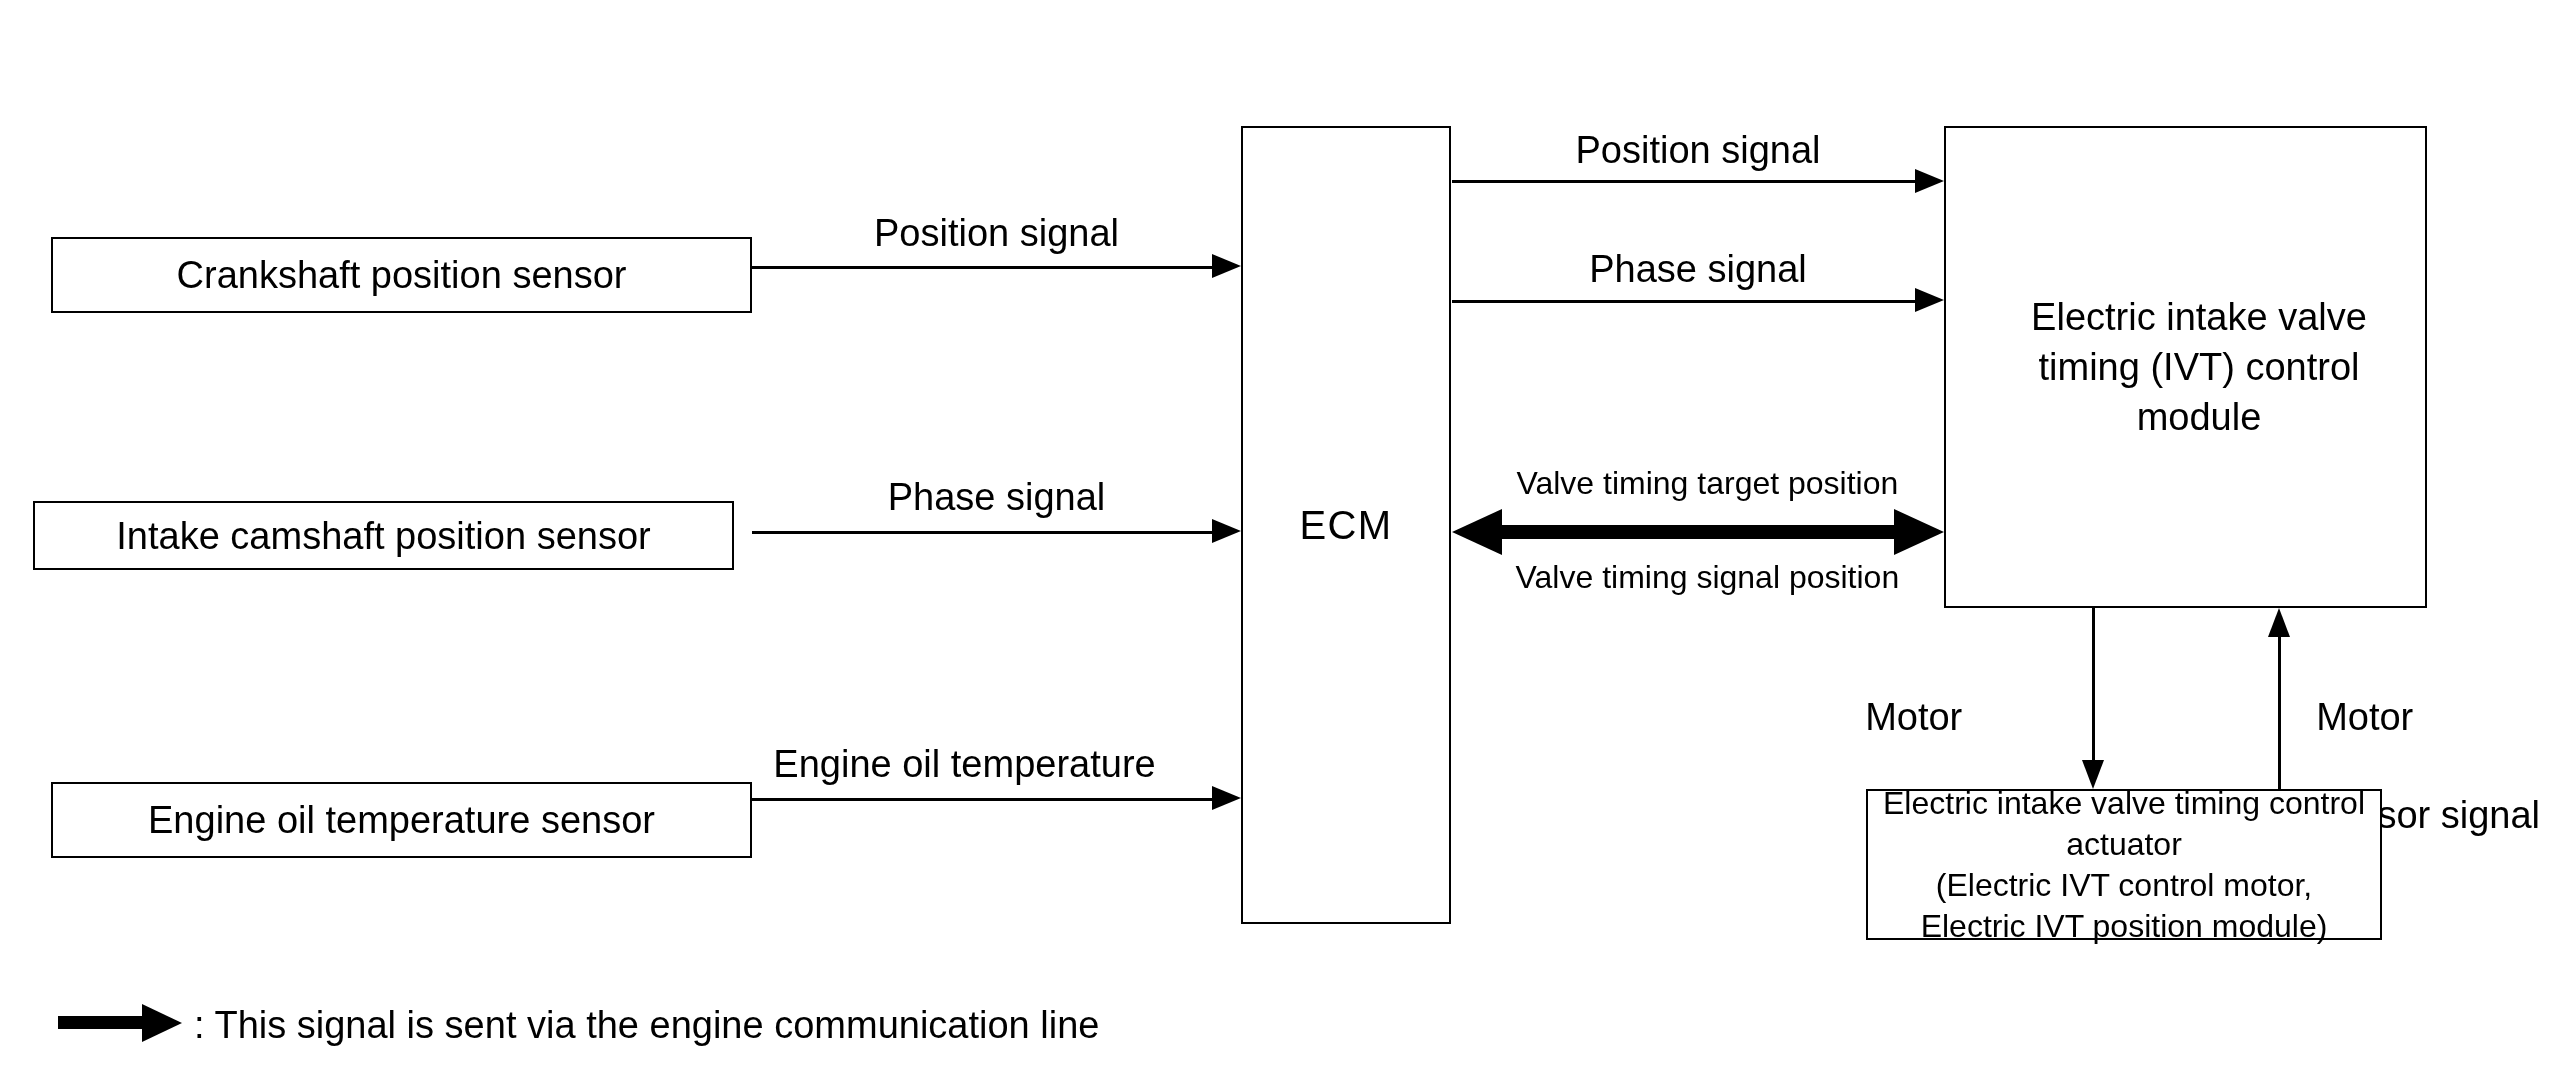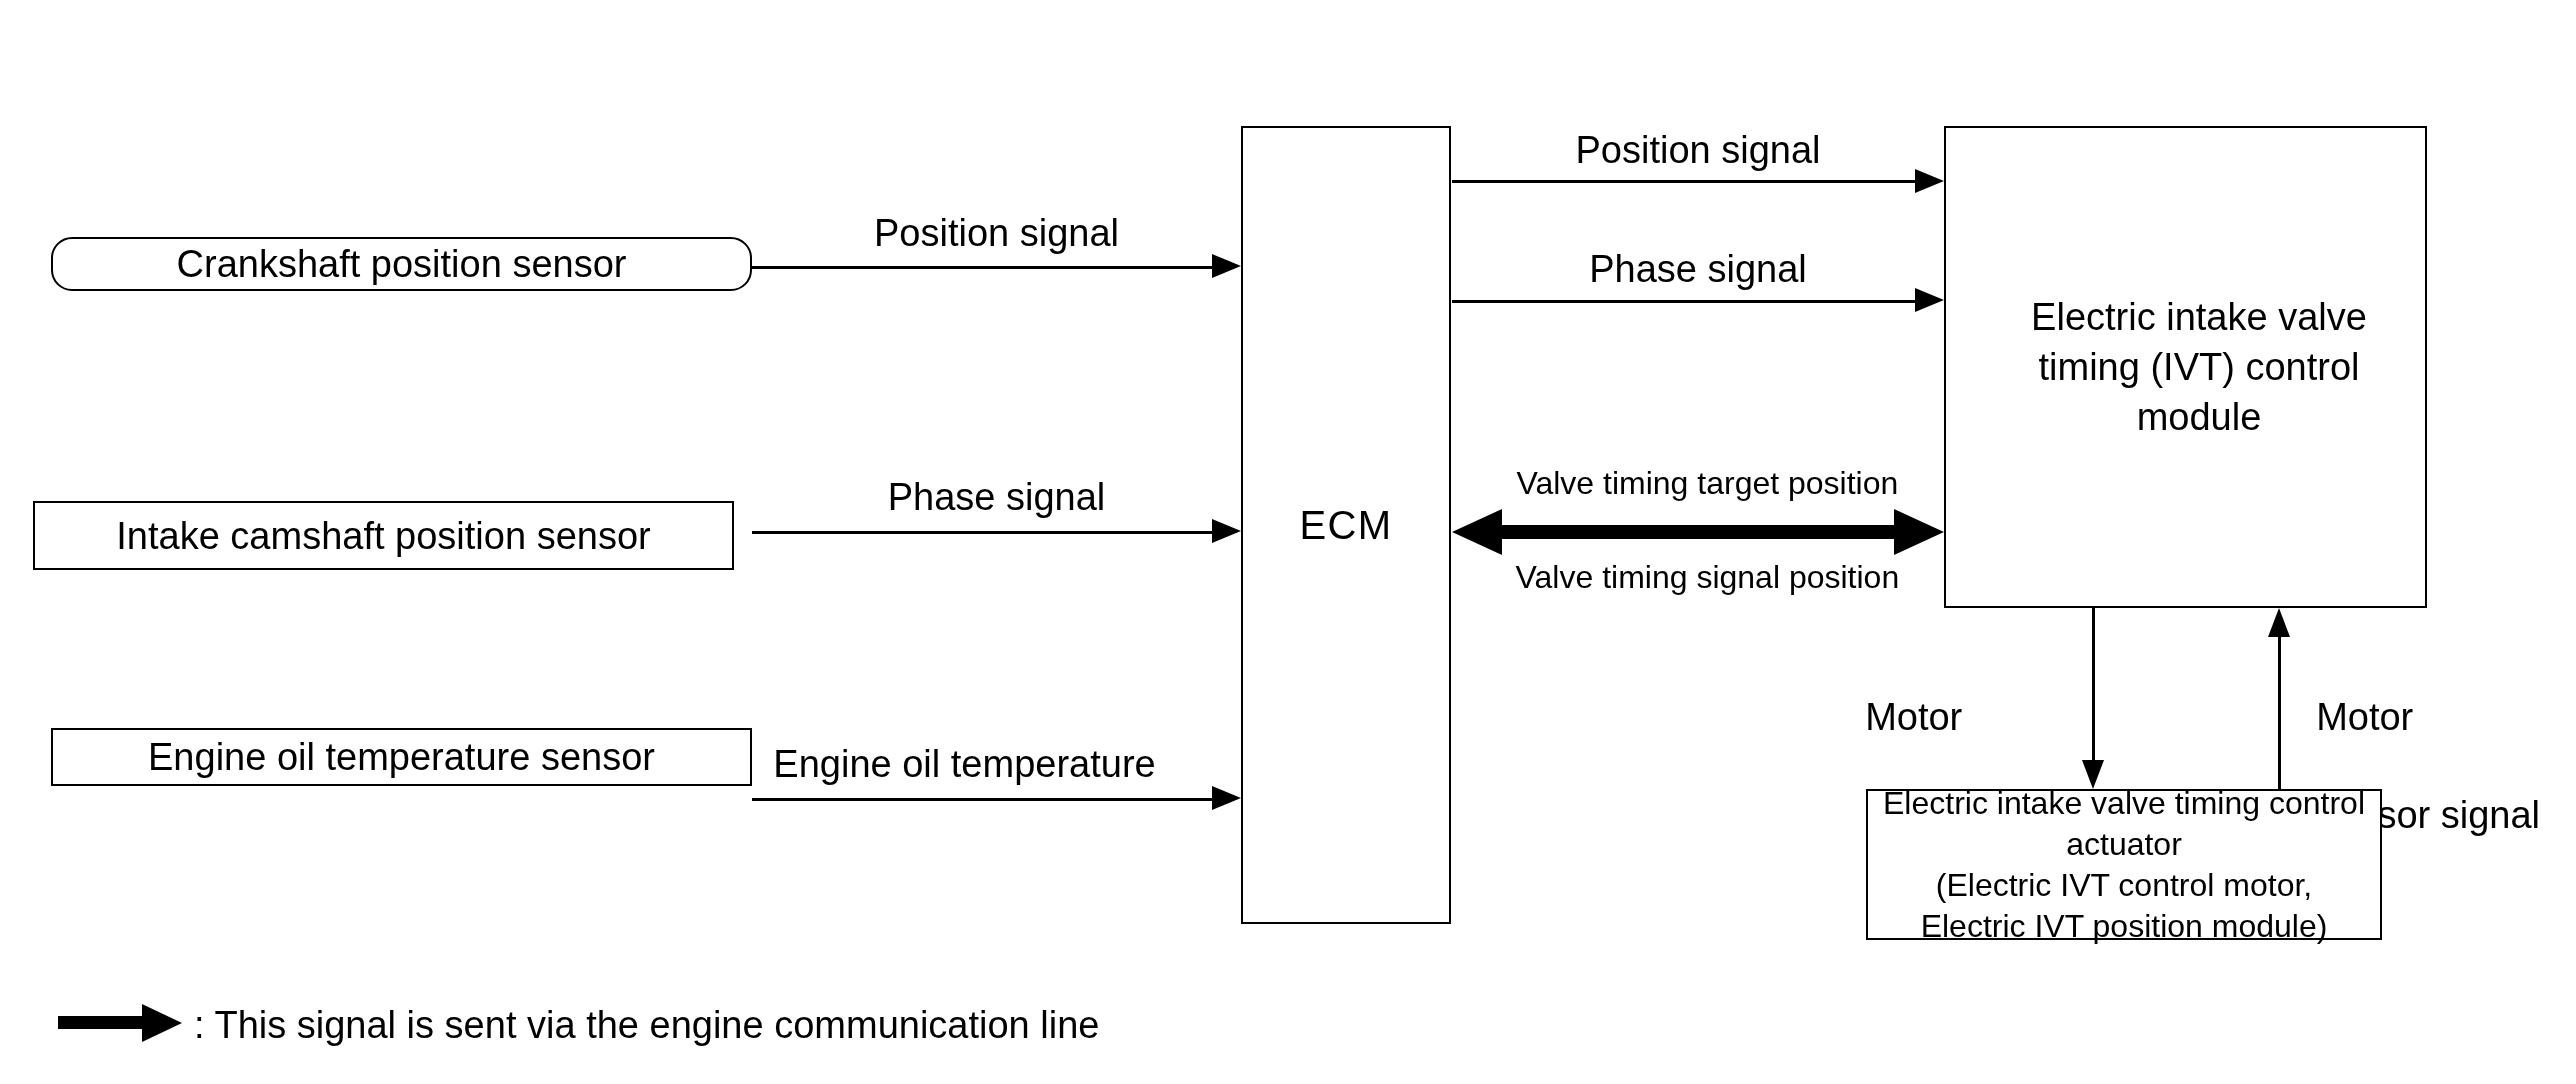--- a/index.html
+++ b/index.html
@@ -25,29 +25,29 @@
   .tri-up{border-left:11.5px solid transparent;border-right:11.5px solid transparent;border-bottom:29px solid #000;}
   .tri-right-legend{border-top:19px solid transparent;border-bottom:19px solid transparent;border-left:40px solid #000;}
   .buslbl{position:absolute;font-size:32px;line-height:47px;text-align:center;white-space:pre;}
   .ivttext{font-size:38px;line-height:50px;padding-left:27px;}
   .acttext{font-size:32px;line-height:41px;}
   .ecmtext{font-size:40px;letter-spacing:1.3px;}
 </style>
 </head>
 <body>
 
-<div class="box" style="left:51px;top:237px;width:701px;height:54px;border-radius:21px;">
+<div class="box" style="left:51px;top:237px;width:701px;height:76px;">
   <span>Crankshaft position sensor</span>
 </div>
 
 <div class="box" style="left:33px;top:501px;width:701px;height:69px;">
   <span>Intake camshaft position sensor</span>
 </div>
 
-<div class="box" style="left:51px;top:728px;width:701px;height:58px;">
+<div class="box" style="left:51px;top:782px;width:701px;height:76px;">
   <span>Engine oil temperature sensor</span>
 </div>
 
 <div>
   <div class="hline" style="left:752px;top:266px;width:461px;"></div>
   <div class="tri tri-right" style="left:1212px;top:254px;"></div>
 </div>
 <div class="lbl" style="left:752px;top:212px;width:489px;">Position signal</div>
 
 <div>

